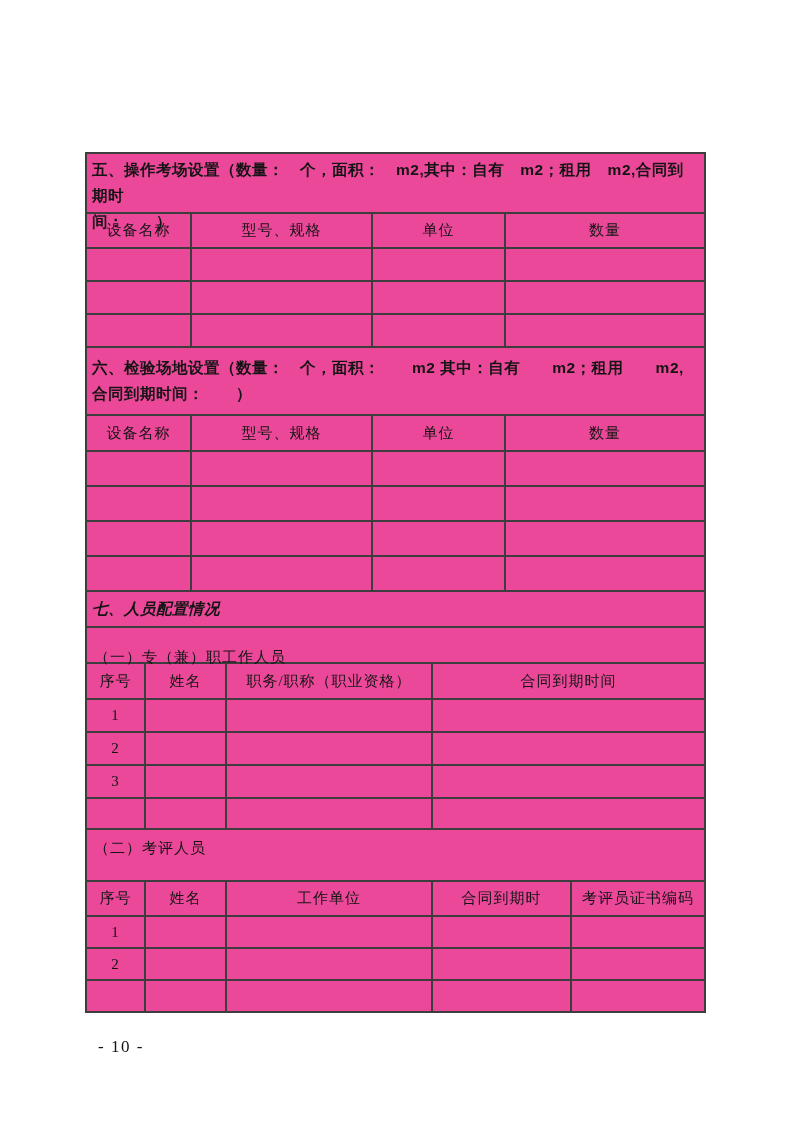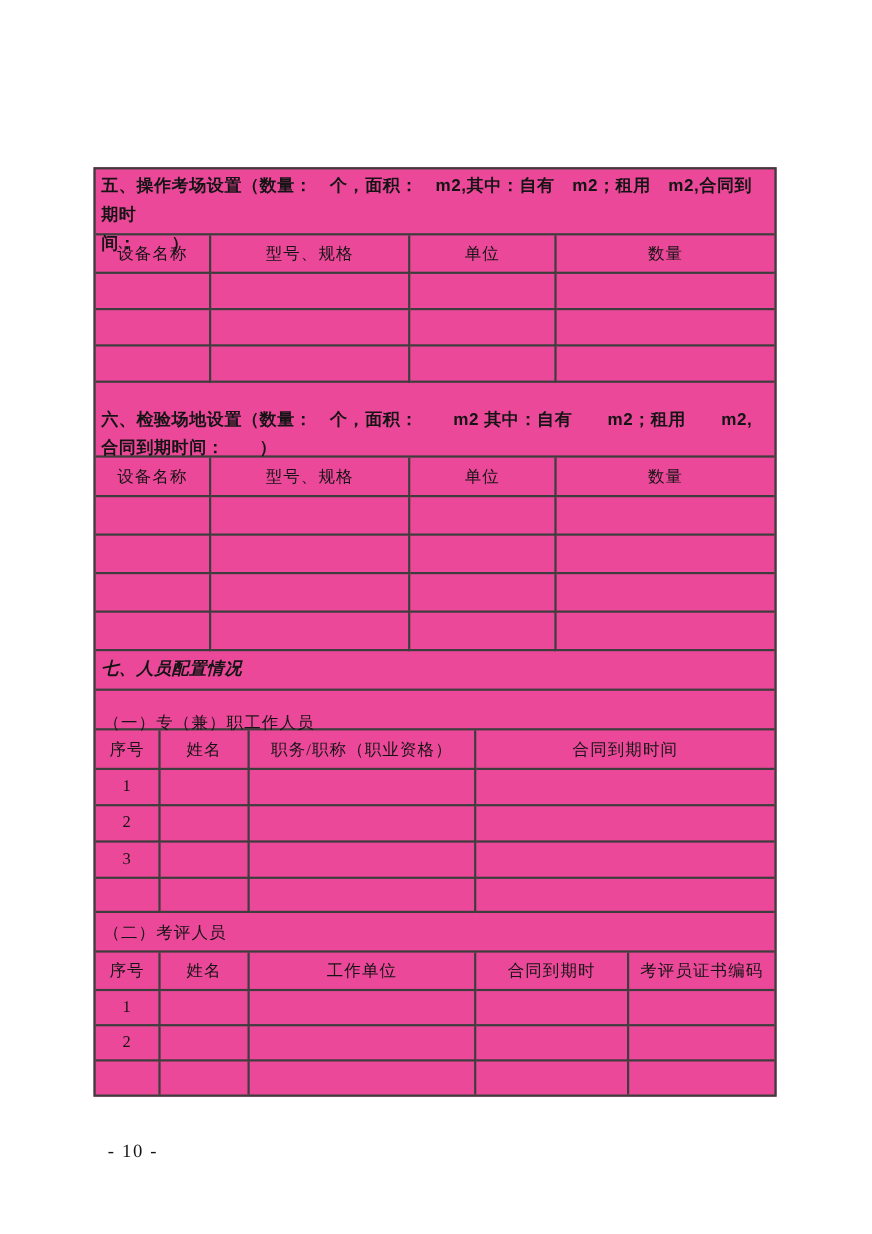--- a/index.html
+++ b/index.html
@@ -12,28 +12,28 @@
     position:absolute; left:85px; top:152px; width:621px;
     border:2px solid #3d3d3d; background:#ec4899;
   }
   .sec-title {
     font-family:"Liberation Sans", sans-serif;
     font-weight:bold; font-size:15.5px; line-height:26px;
     padding:3px 6px 2px 5px; border-bottom:2px solid #3d3d3d;
     white-space:pre-wrap; letter-spacing:0.5px;
   }
   .sec5 { height:60px; }
-  .sec6 { height:68px; padding-top:21px; }
+  .sec6 { height:68px; padding-top:7px; }
   .sec7 { height:36px; padding-top:6px; line-height:22px;font-style:italic; }
   .sec-sub {
     font-size:15px; letter-spacing:1px;
     padding:9px 6px 0 7px; border-bottom:2px solid #3d3d3d;
   }
   .sub1 { height:36px; padding-top:20px; }
-  .sub2 { height:36px; }
+  .sub2 { height:52px; }
   table { width:100%; border-collapse:collapse; table-layout:fixed; }
   td {
     border:2px solid #3d3d3d; text-align:center; vertical-align:middle;
     font-size:15px; letter-spacing:1px; padding:0 4px; overflow:hidden;
   }
   td:first-child { border-left:none; }
   td:last-child  { border-right:none; }
   tr:first-child td { border-top:none; }
   .t-last tr:last-child td { border-bottom:none; }
   .t5 td { height:33px; }  .t5 tr.hdr td { height:34px; }

